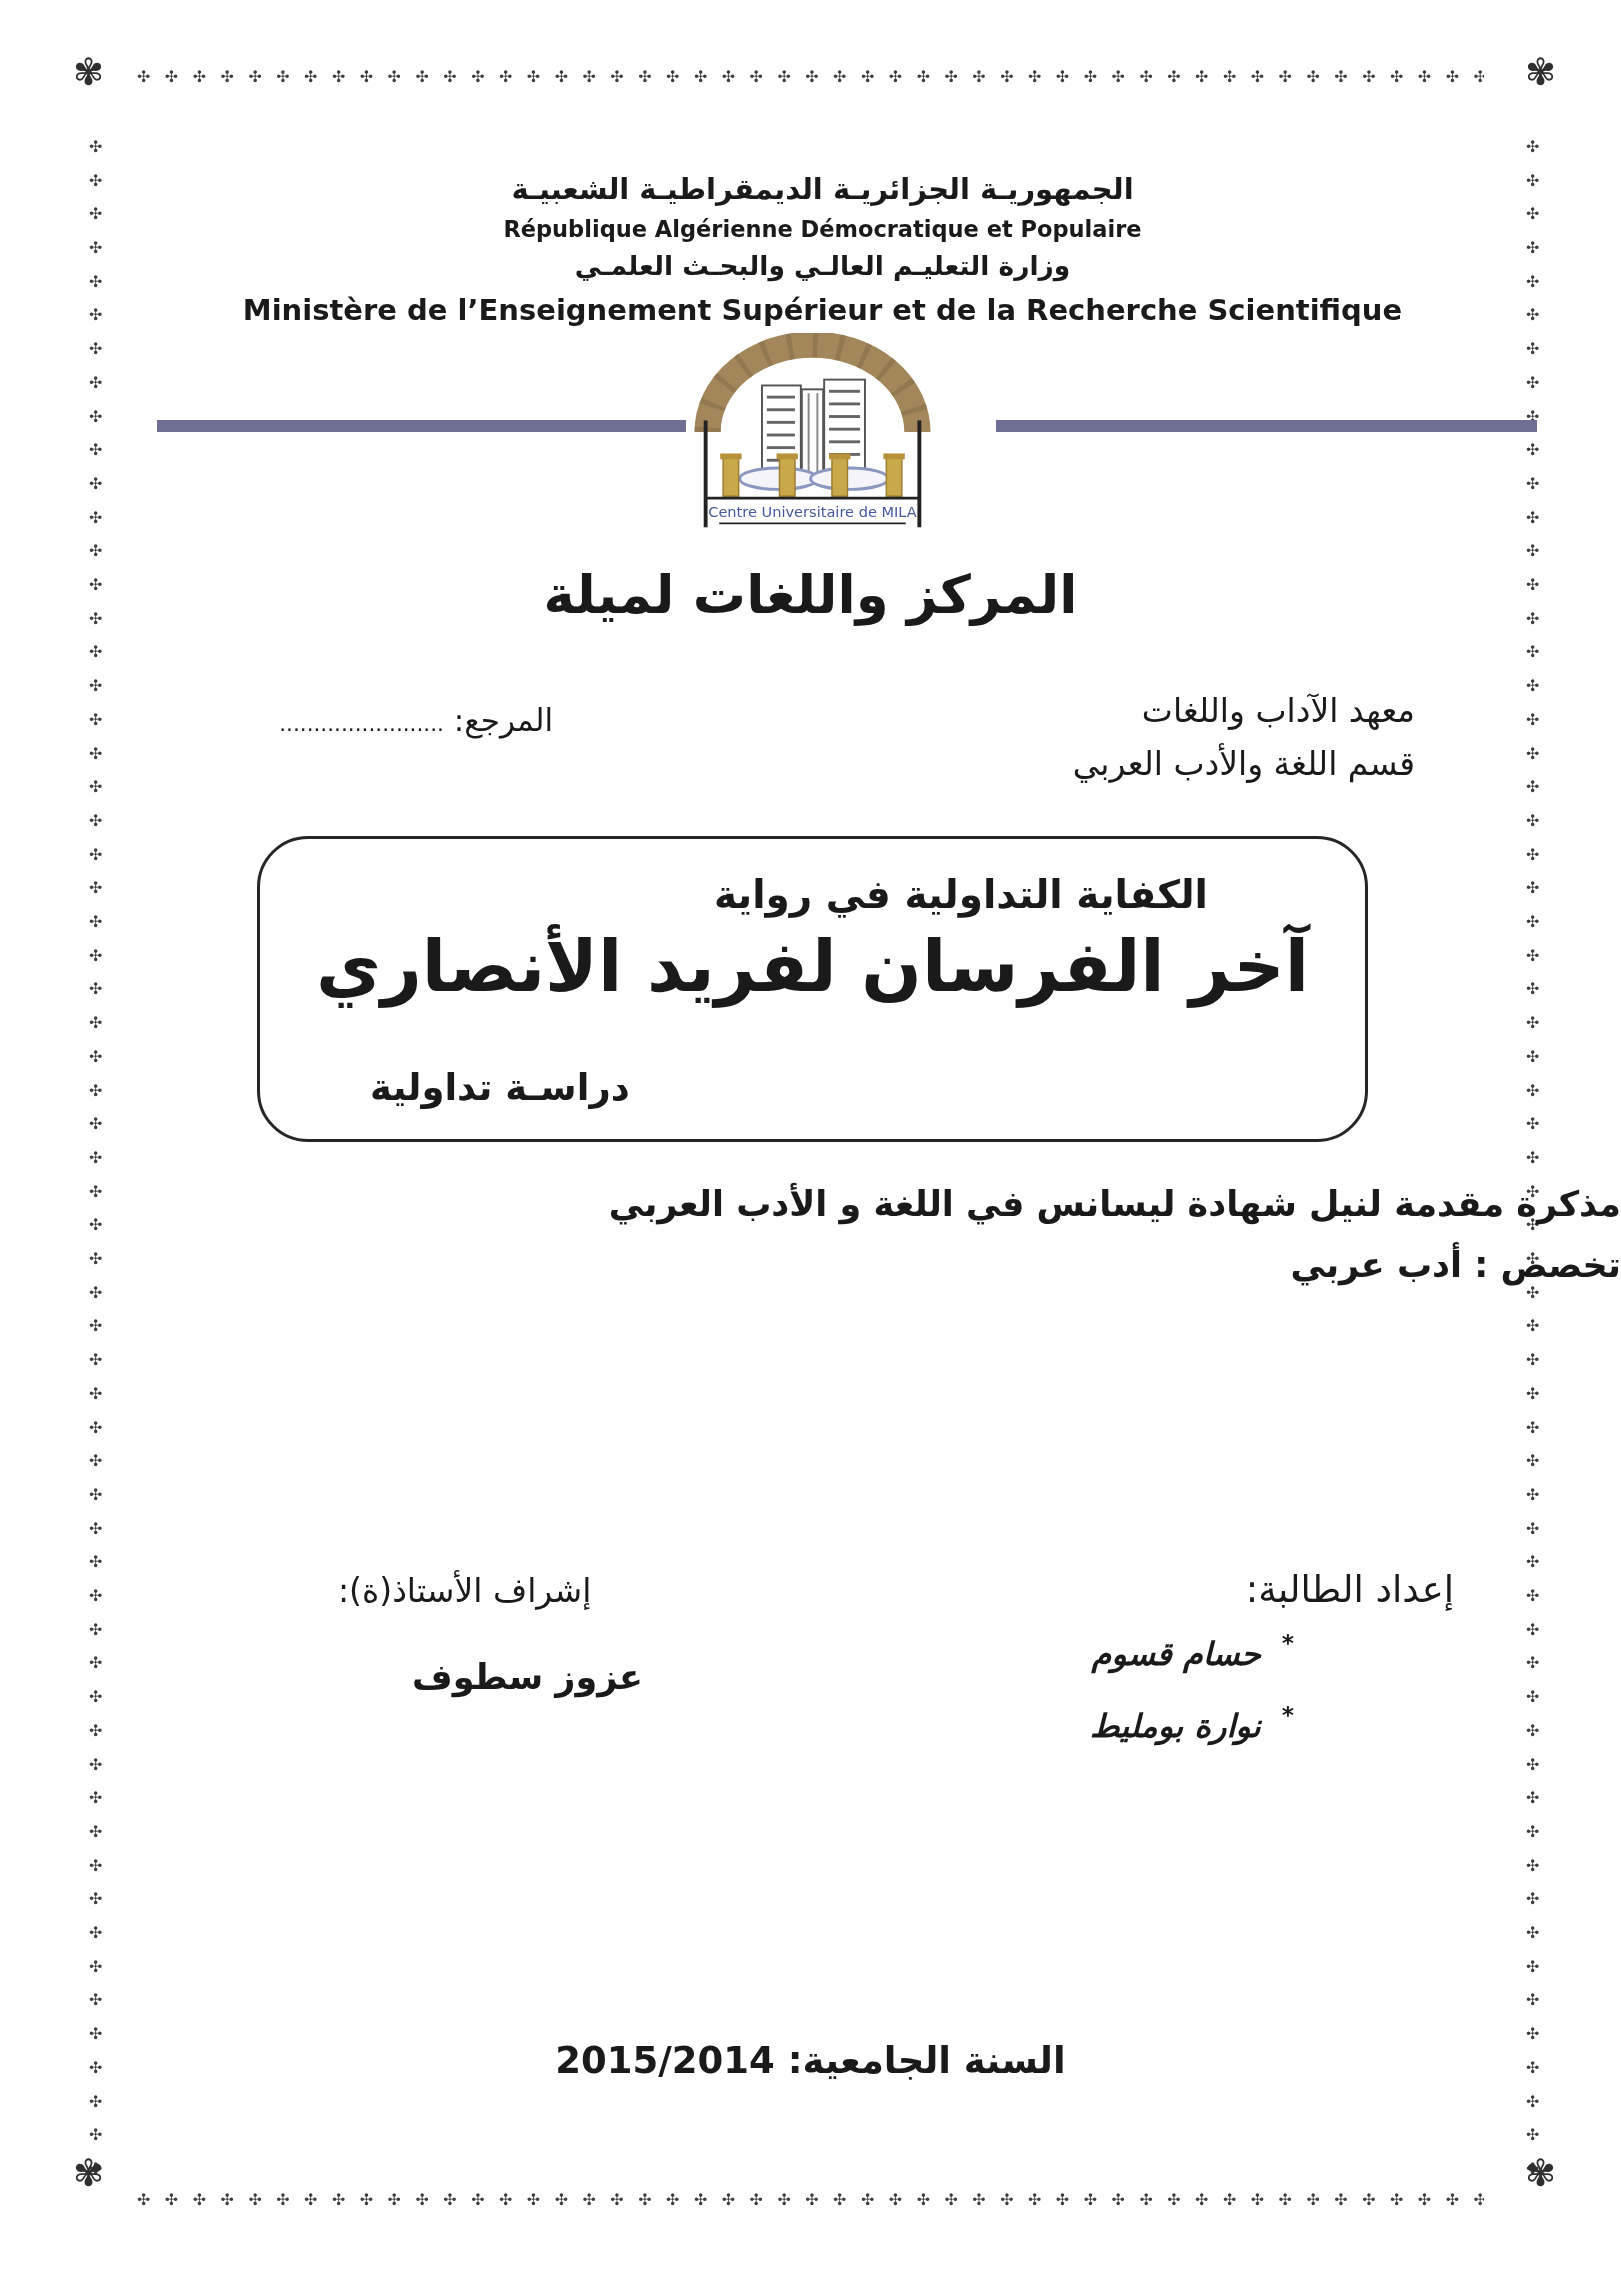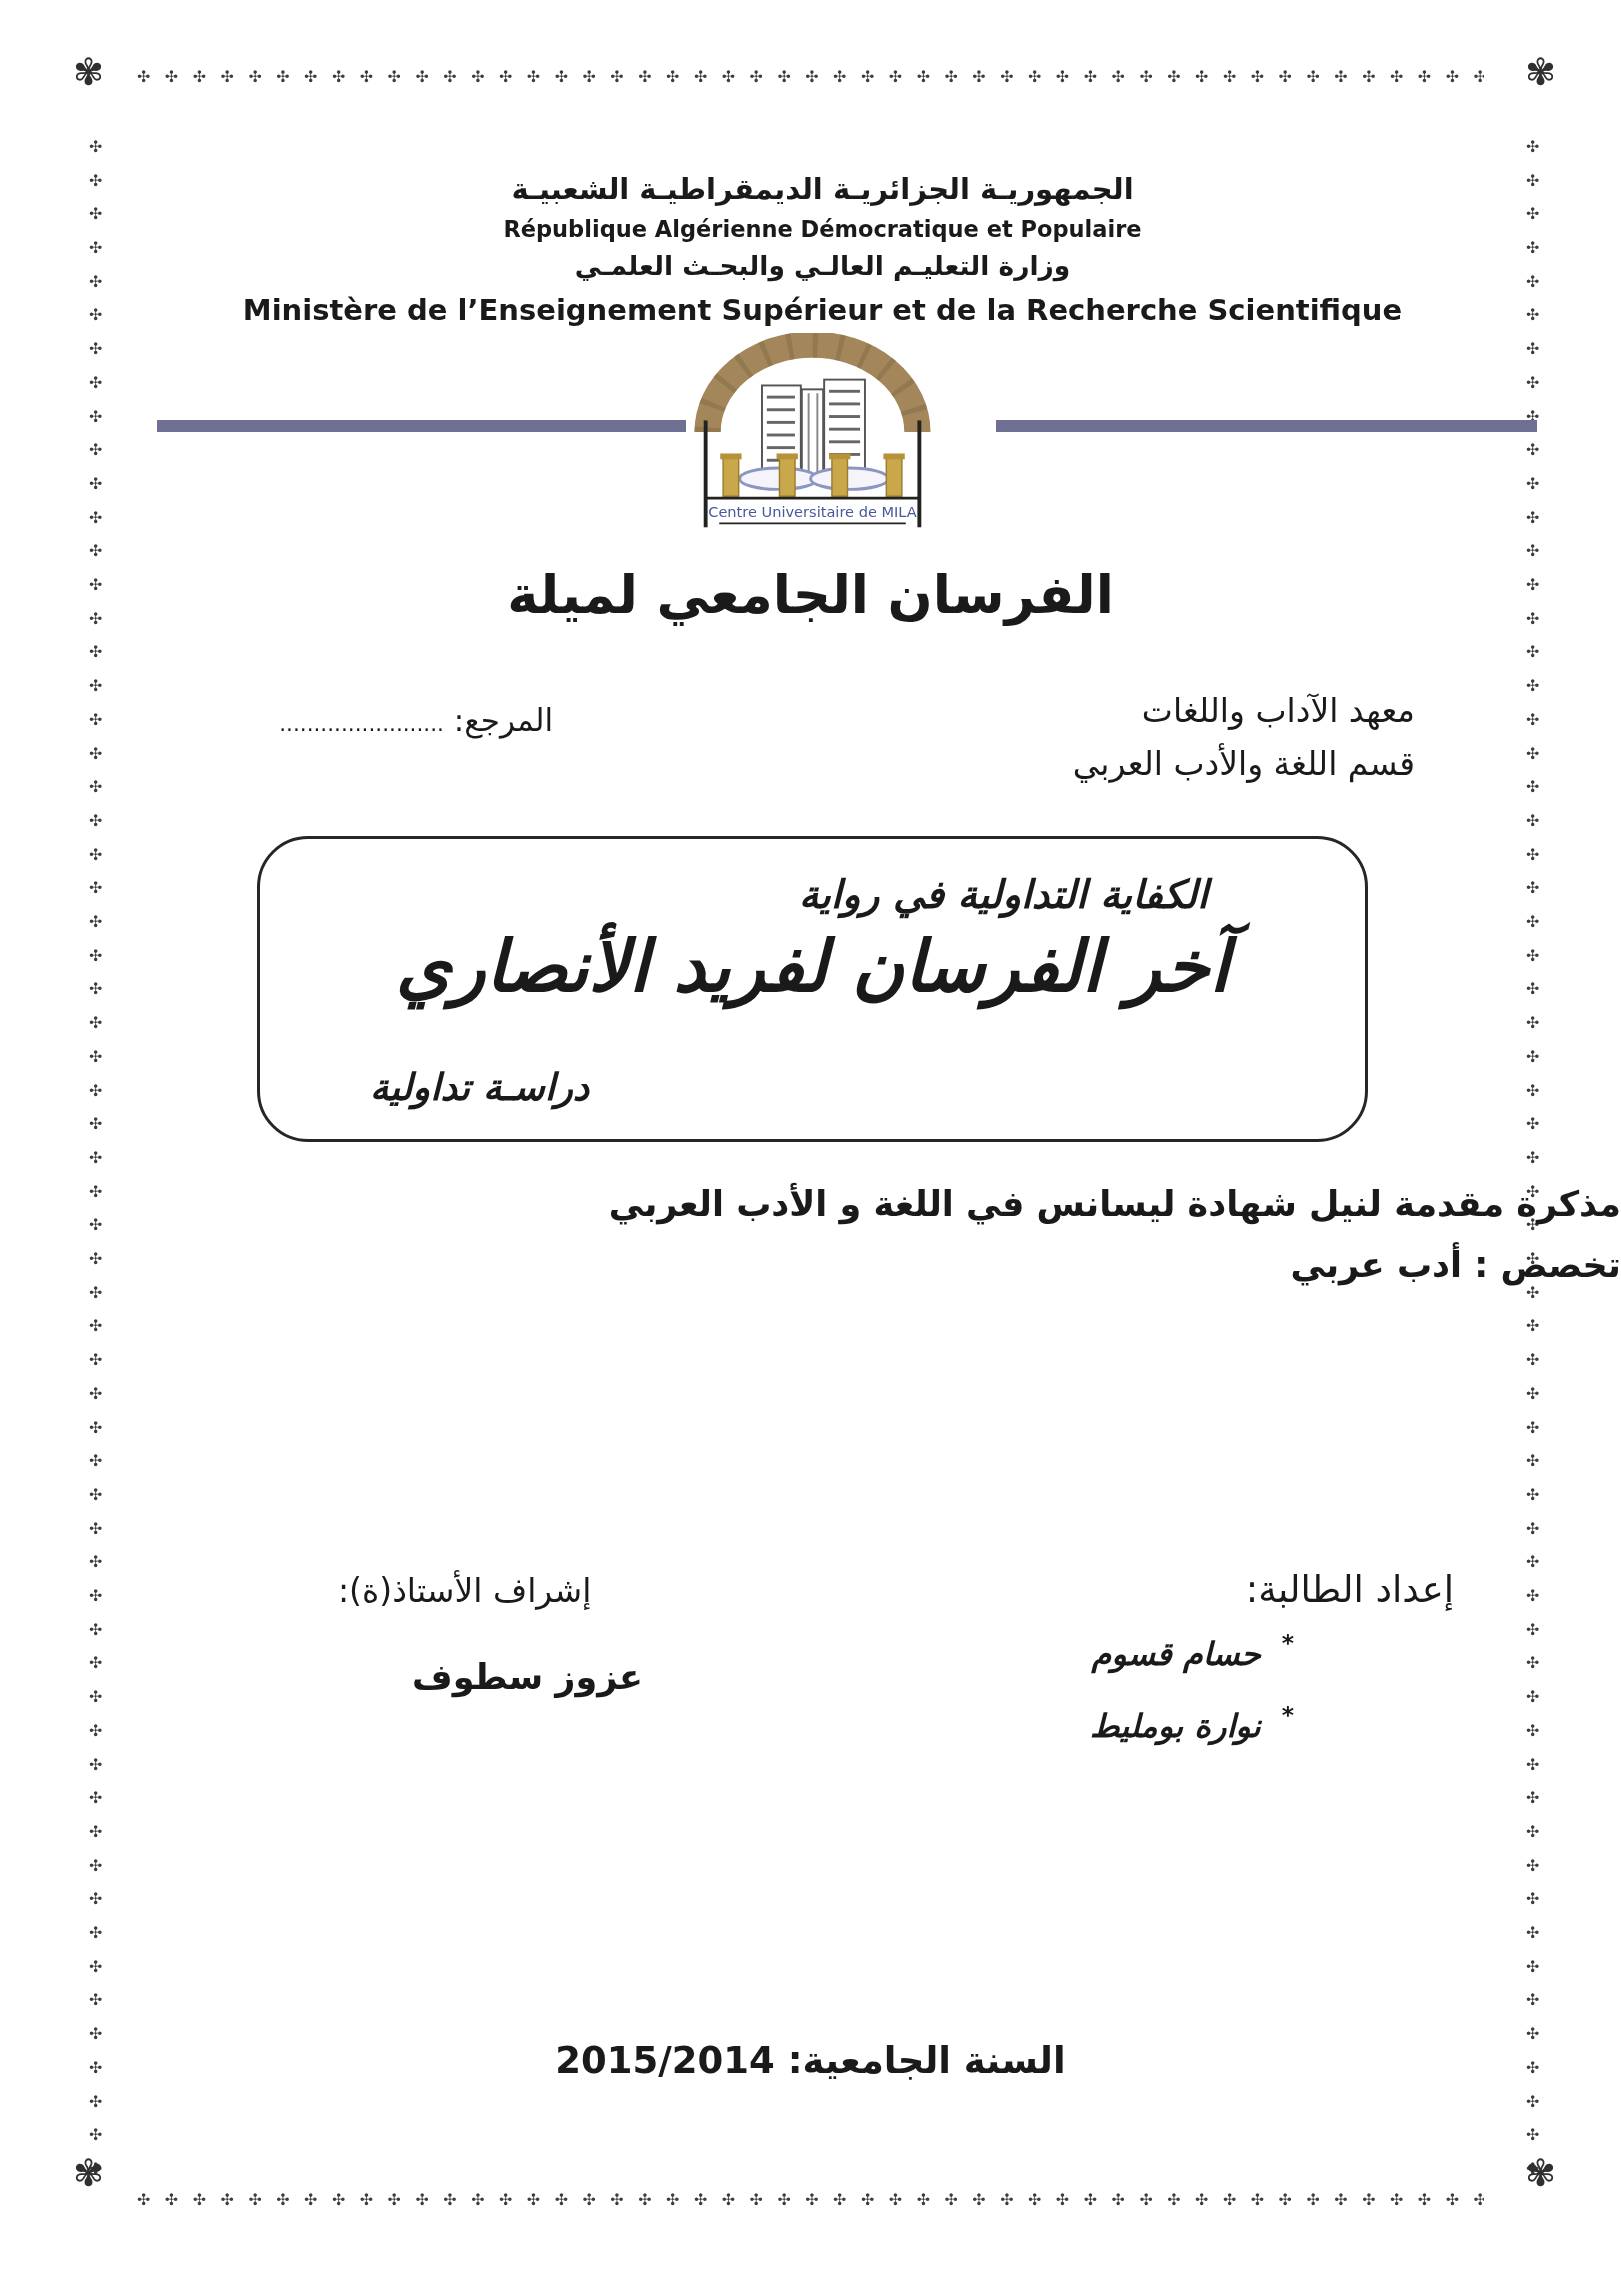--- a/index.html
+++ b/index.html
@@ -43,21 +43,21 @@
 
   
   .institute { position:absolute; top:684px; right:206px; text-align:right; direction:rtl;
                font-size:33px; line-height:1.62; }
   .reference { position:absolute; top:702px; right:1068px; direction:rtl; white-space:nowrap;
                font-size:31px; }
   .reference .dots { font-size:21.6px; letter-spacing:1px; }
 
   
   .title-box { position:absolute; left:257px; top:836px; width:1111px; height:306px;
-               border:3.9px solid #262626; border-radius:51px; direction:rtl;font-style:italic; }
+               border:3.9px solid #262626; border-radius:51px; direction:rtl; }
   .box-sub-top { position:absolute; top:33px; right:157px; font-size:39px; font-weight:bold; }
   .box-main { position:absolute; top:86px; left:0; width:100%; text-align:center;
               font-size:71px; font-weight:bold; }
   .box-sub-bottom { position:absolute; top:227px; left:110px; font-size:37px; font-weight:bold; }
 
   
   .memoir { position:absolute; top:1174px; left:0; width:100%; text-align:right;
             direction:rtl; font-weight:bold; font-size:35px; line-height:1.75; }
 
   
@@ -137,21 +137,21 @@
       <rect x="35" y="124" width="22" height="6"></rect>
         <rect x="93" y="124" width="22" height="6"></rect>
       <rect x="147" y="124" width="22" height="6"></rect>
         <rect x="203" y="124" width="22" height="6"></rect>
     </g>
     <line x1="20" y1="170" x2="240" y2="170" stroke="#222" stroke-width="3"></line>
     <text x="130" y="189" text-anchor="middle" font-size="15" fill="#46599c">Centre Universitaire de MILA</text>
     <line x1="34" y1="196" x2="226" y2="196" stroke="#222" stroke-width="2"></line>
   </svg>
 
-  <div class="uni-title">الفرسان الجامعي لميلة</div>
+  <div class="uni-title">المركز واللغات لميلة</div>
 
   <div class="institute">
     <div>معهد الآداب واللغات</div>
     <div>قسم اللغة والأدب العربي</div>
   </div>
 
   <div class="reference">
     <span>المرجع:</span>
     <span class="dots">........................</span>
   </div>

